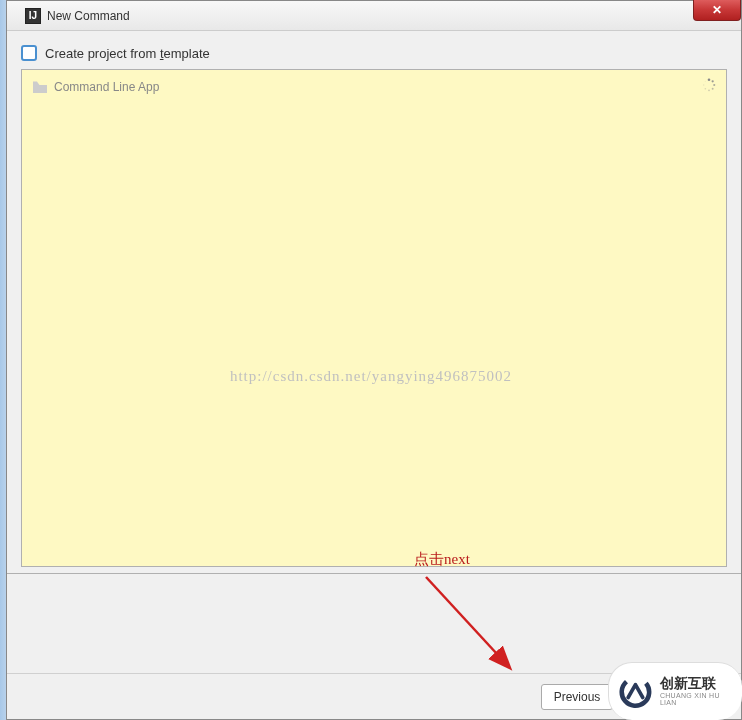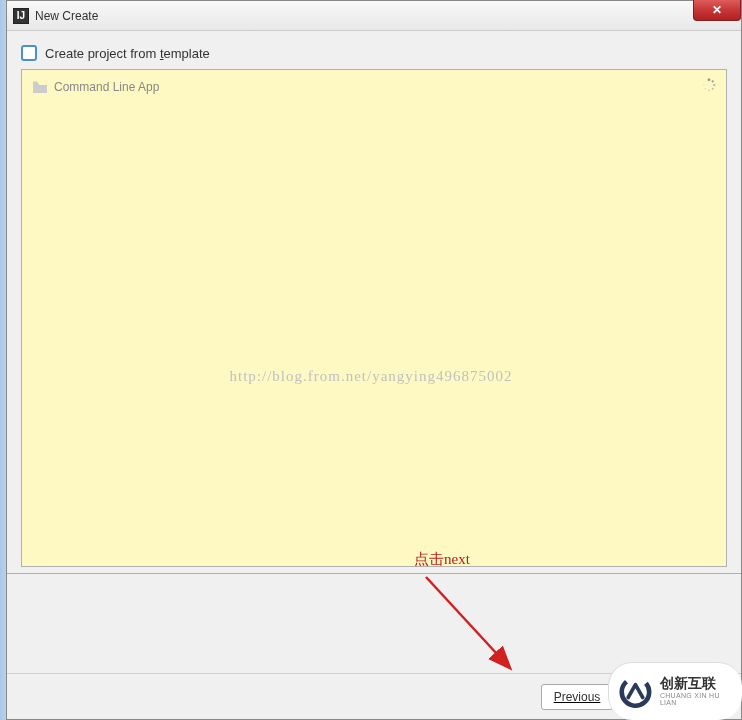--- a/index.html
+++ b/index.html
@@ -25,21 +25,21 @@
       border: 1px solid #888;
       display: flex;
       flex-direction: column;
     }
     .titlebar {
       height: 30px;
       background: linear-gradient(to bottom, #f8f8f8 0%, #e8e8e8 100%);
       border-bottom: 1px solid #ccc;
       display: flex;
       align-items: center;
-      padding-left: 6px;
+      padding-left: 18px;
       position: relative;
     }
     .titlebar-icon {
       width: 16px;
       height: 16px;
       background: #333;
       margin-right: 6px;
       display: flex;
       align-items: center;
       justify-content: center;
@@ -168,21 +168,20 @@
     }
     .button-row {
       height: 46px;
       background: #f0f0f0;
       border-top: 1px solid #d0d0d0;
       display: flex;
       align-items: center;
       justify-content: flex-end;
       gap: 12px;
       padding-right: 16px;
-      text-decoration: underline;
     }
     .btn {
       min-width: 72px;
       height: 26px;
       font-size: 12px;
       border-radius: 3px;
       cursor: pointer;
       display: flex;
       align-items: center;
       justify-content: center;
@@ -244,21 +243,21 @@
       color: #888;
       letter-spacing: 0.3px;
     }
   </style>
 </head>
 <body>
 
 <div class="window">
   <div class="titlebar">
     <div class="titlebar-icon">IJ</div>
-    <div class="titlebar-text">New Create</div>
+    <div class="titlebar-text">New Command</div>
     <div class="close-btn">
       <span>✕</span>
     </div>
   </div>
 
   <div class="content-area">
     <div class="checkbox-row">
       <div class="checkbox"></div>
       <label class="checkbox-label"><span>Create project from </span><span class="underline">t</span><span>emplate</span></label>
     </div>
@@ -295,21 +294,21 @@
     </div>
     <div class="btn btn-primary">
       <span>Next</span>
     </div>
     <div class="btn btn-partial">
       <span>C</span>
     </div>
   </div>
 </div>
 
-<div class="watermark">http://blog.from.net/yangying496875002</div>
+<div class="watermark">http://csdn.csdn.net/yangying496875002</div>
 
 <div class="annotation-text">点击next</div>
 
 <svg class="arrow" width="120" height="120">
   <defs>
     <marker id="arrowhead" markerWidth="10" markerHeight="8" refX="8" refY="4" orient="auto">
       <polygon points="0 0, 10 4, 0 8" fill="#d02020"></polygon>
     </marker>
   </defs>
   <line x1="12" y1="5" x2="95" y2="95" stroke="#d02020" stroke-width="2.5" marker-end="url(#arrowhead)"></line>

